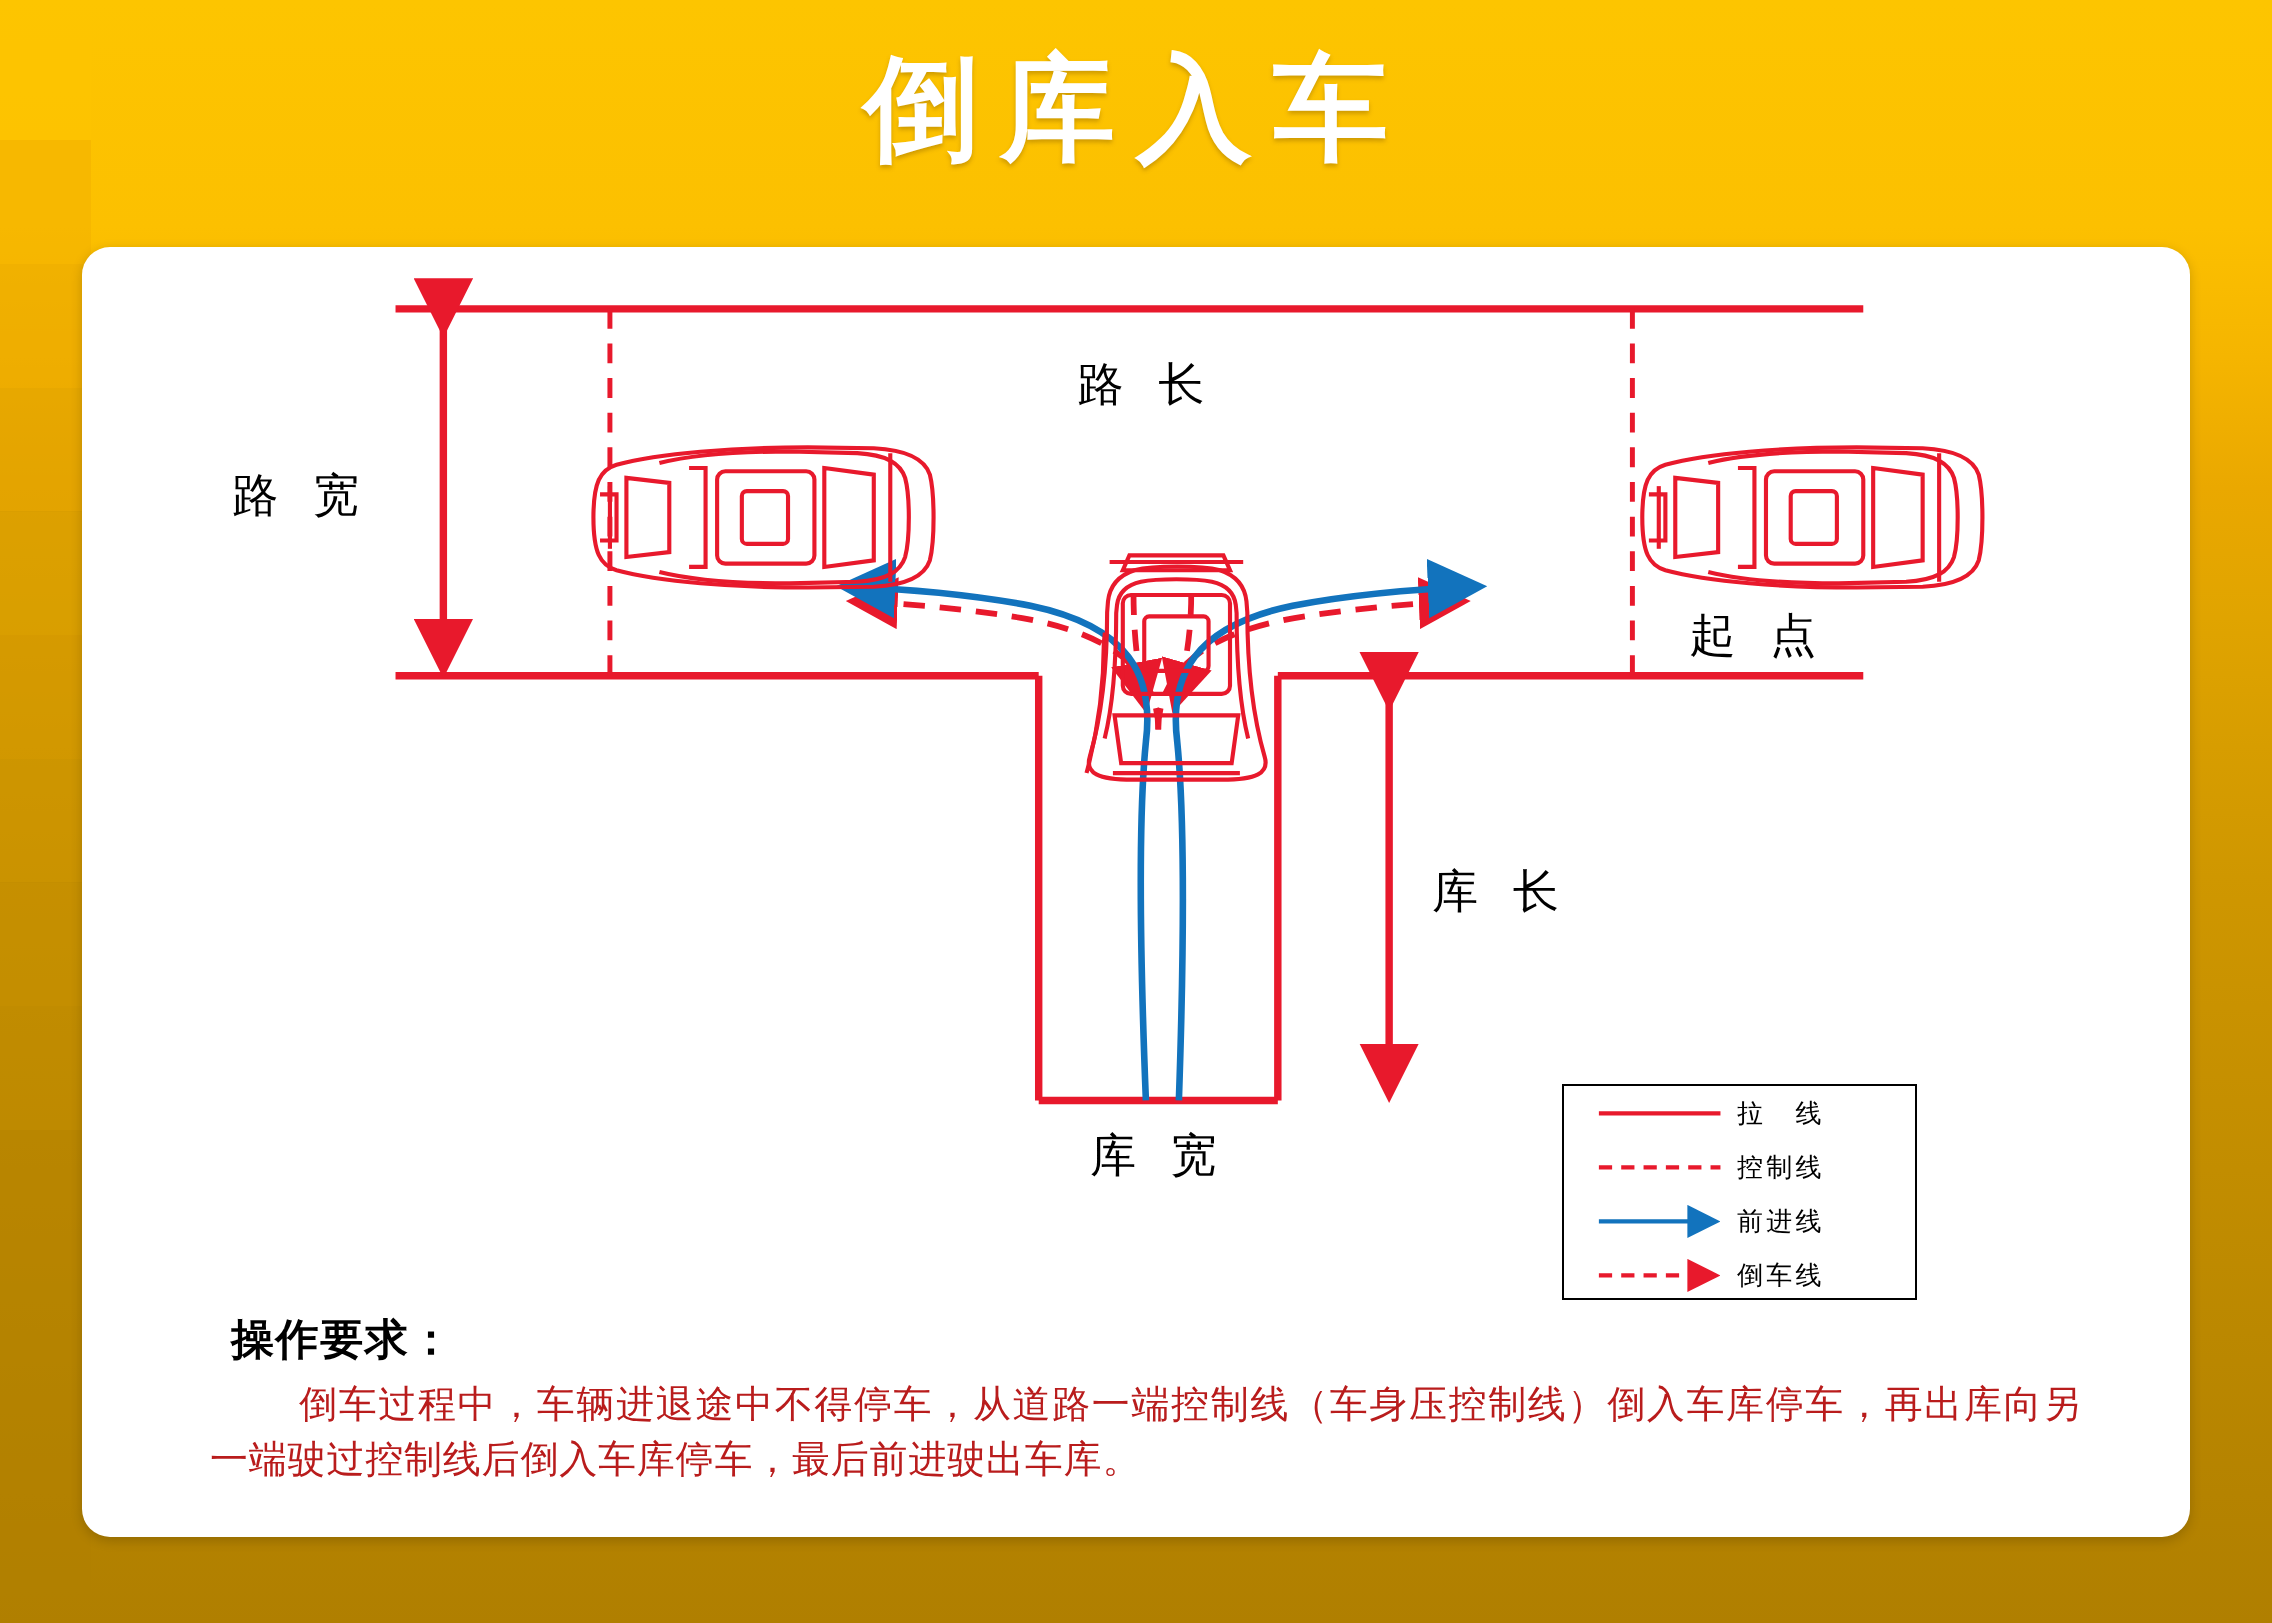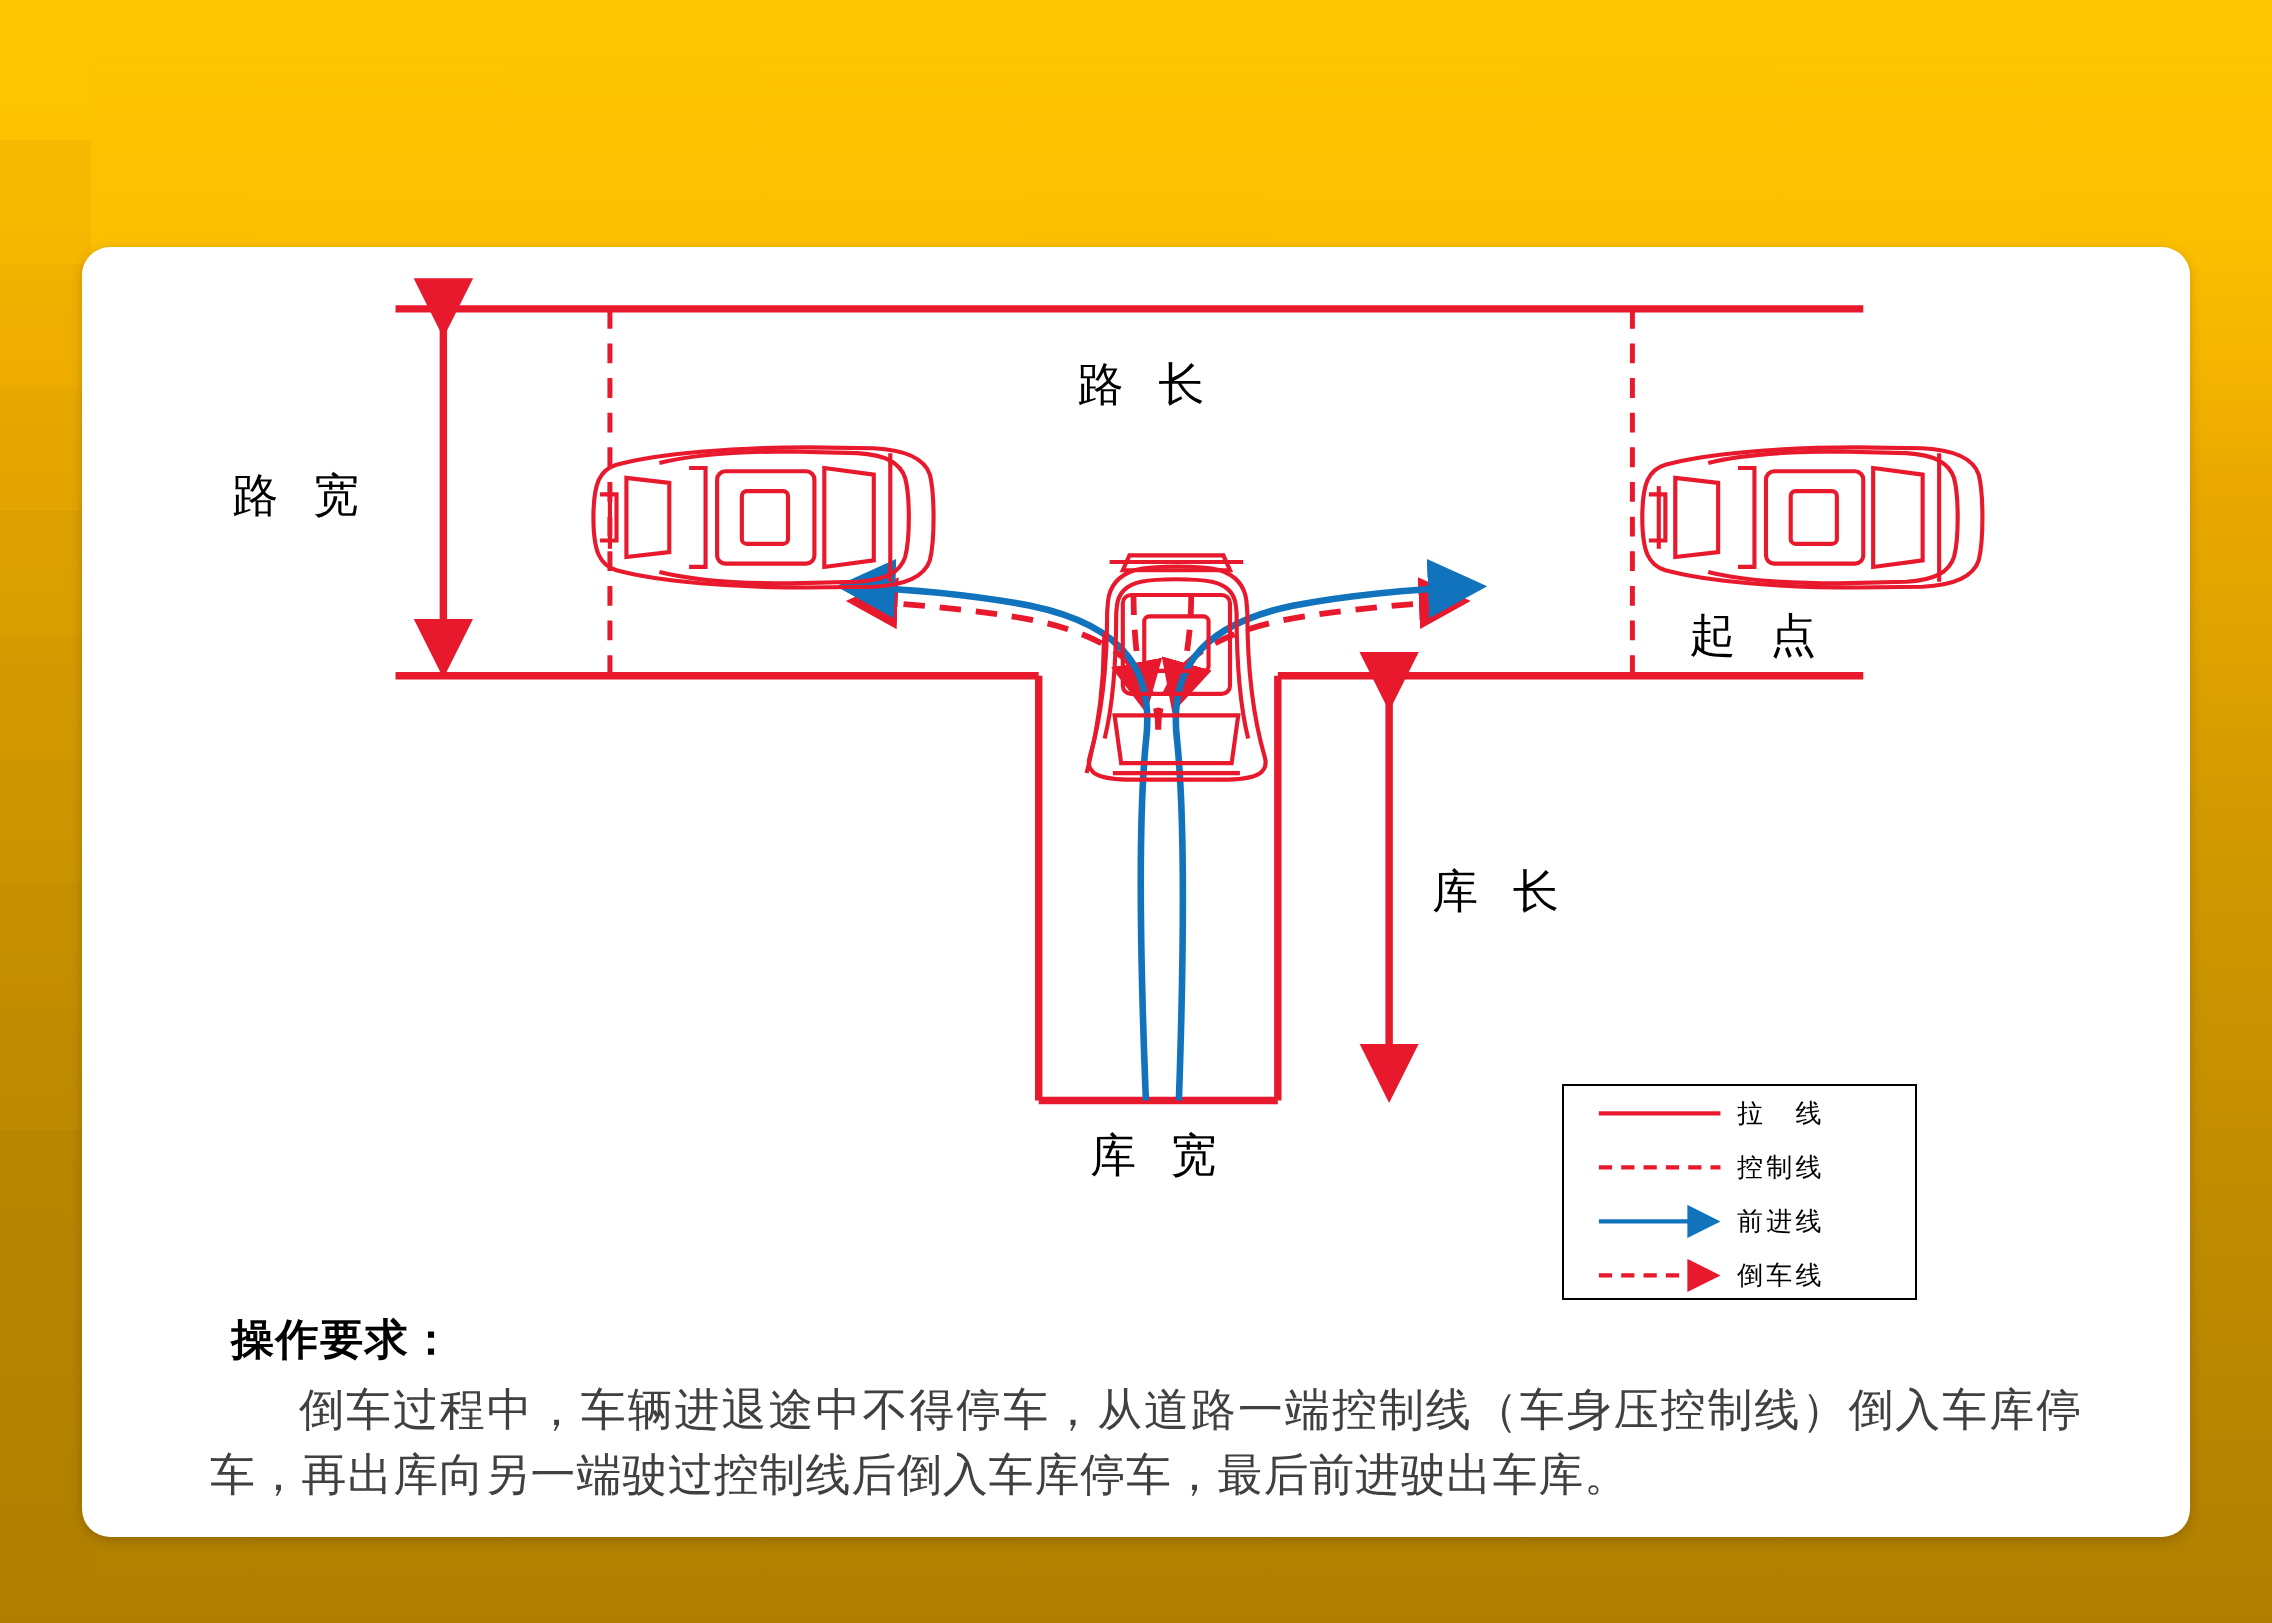--- a/index.html
+++ b/index.html
@@ -112,23 +112,23 @@
     font-size: 43px;
     font-weight: bold;
     color: #000000;
     letter-spacing: 1.6px;
   }
   .ops-text {
     position: absolute;
     left: 128px;
     top: 1130px;
     width: 1872px;
-    font-size: 45px;
+    font-size: 38px;
     line-height: 1.45;
-    color: #404040;
+    color: #b91c1c;
     text-indent: 89px;
     text-align: justify;
     letter-spacing: 0.8px;
   }
 </style>
 </head>
 <body>
 
 <div id="poster">
 
@@ -136,20 +136,21 @@
   <div class="band" style="top:140px;height:124px;background:#f2b100;"></div>
   <div class="band" style="top:264px;height:124px;background:#e9a800;"></div>
   <div class="band" style="top:388px;height:124px;background:#deA000;"></div>
   <div class="band" style="top:511px;height:124px;background:#d49a00;"></div>
   <div class="band" style="top:635px;height:124px;background:#cd9400;"></div>
   <div class="band" style="top:759px;height:124px;background:#c79000;"></div>
   <div class="band" style="top:882px;height:124px;background:#c08b00;"></div>
   <div class="band" style="top:1006px;height:124px;background:#ba8600;"></div>
   <div class="band" style="top:1130px;height:495px;background:#b07f00;"></div>
 
+  <div class="title">倒库入车</div>
 
   <div class="card">
 
     <div class="diagram-wrap">
       <svg class="diagram" viewBox="0 0 2556 1180" xmlns="http://www.w3.org/2000/svg">
         <defs>
           <marker id="arrowRed" markerWidth="9" markerHeight="9" refX="7" refY="4.5" orient="auto">
             <path d="M0,0 L9,4.5 L0,9 z" fill="#e8192c"></path>
           </marker>
           <marker id="arrowBlue" markerWidth="9" markerHeight="9" refX="7" refY="4.5" orient="auto">

